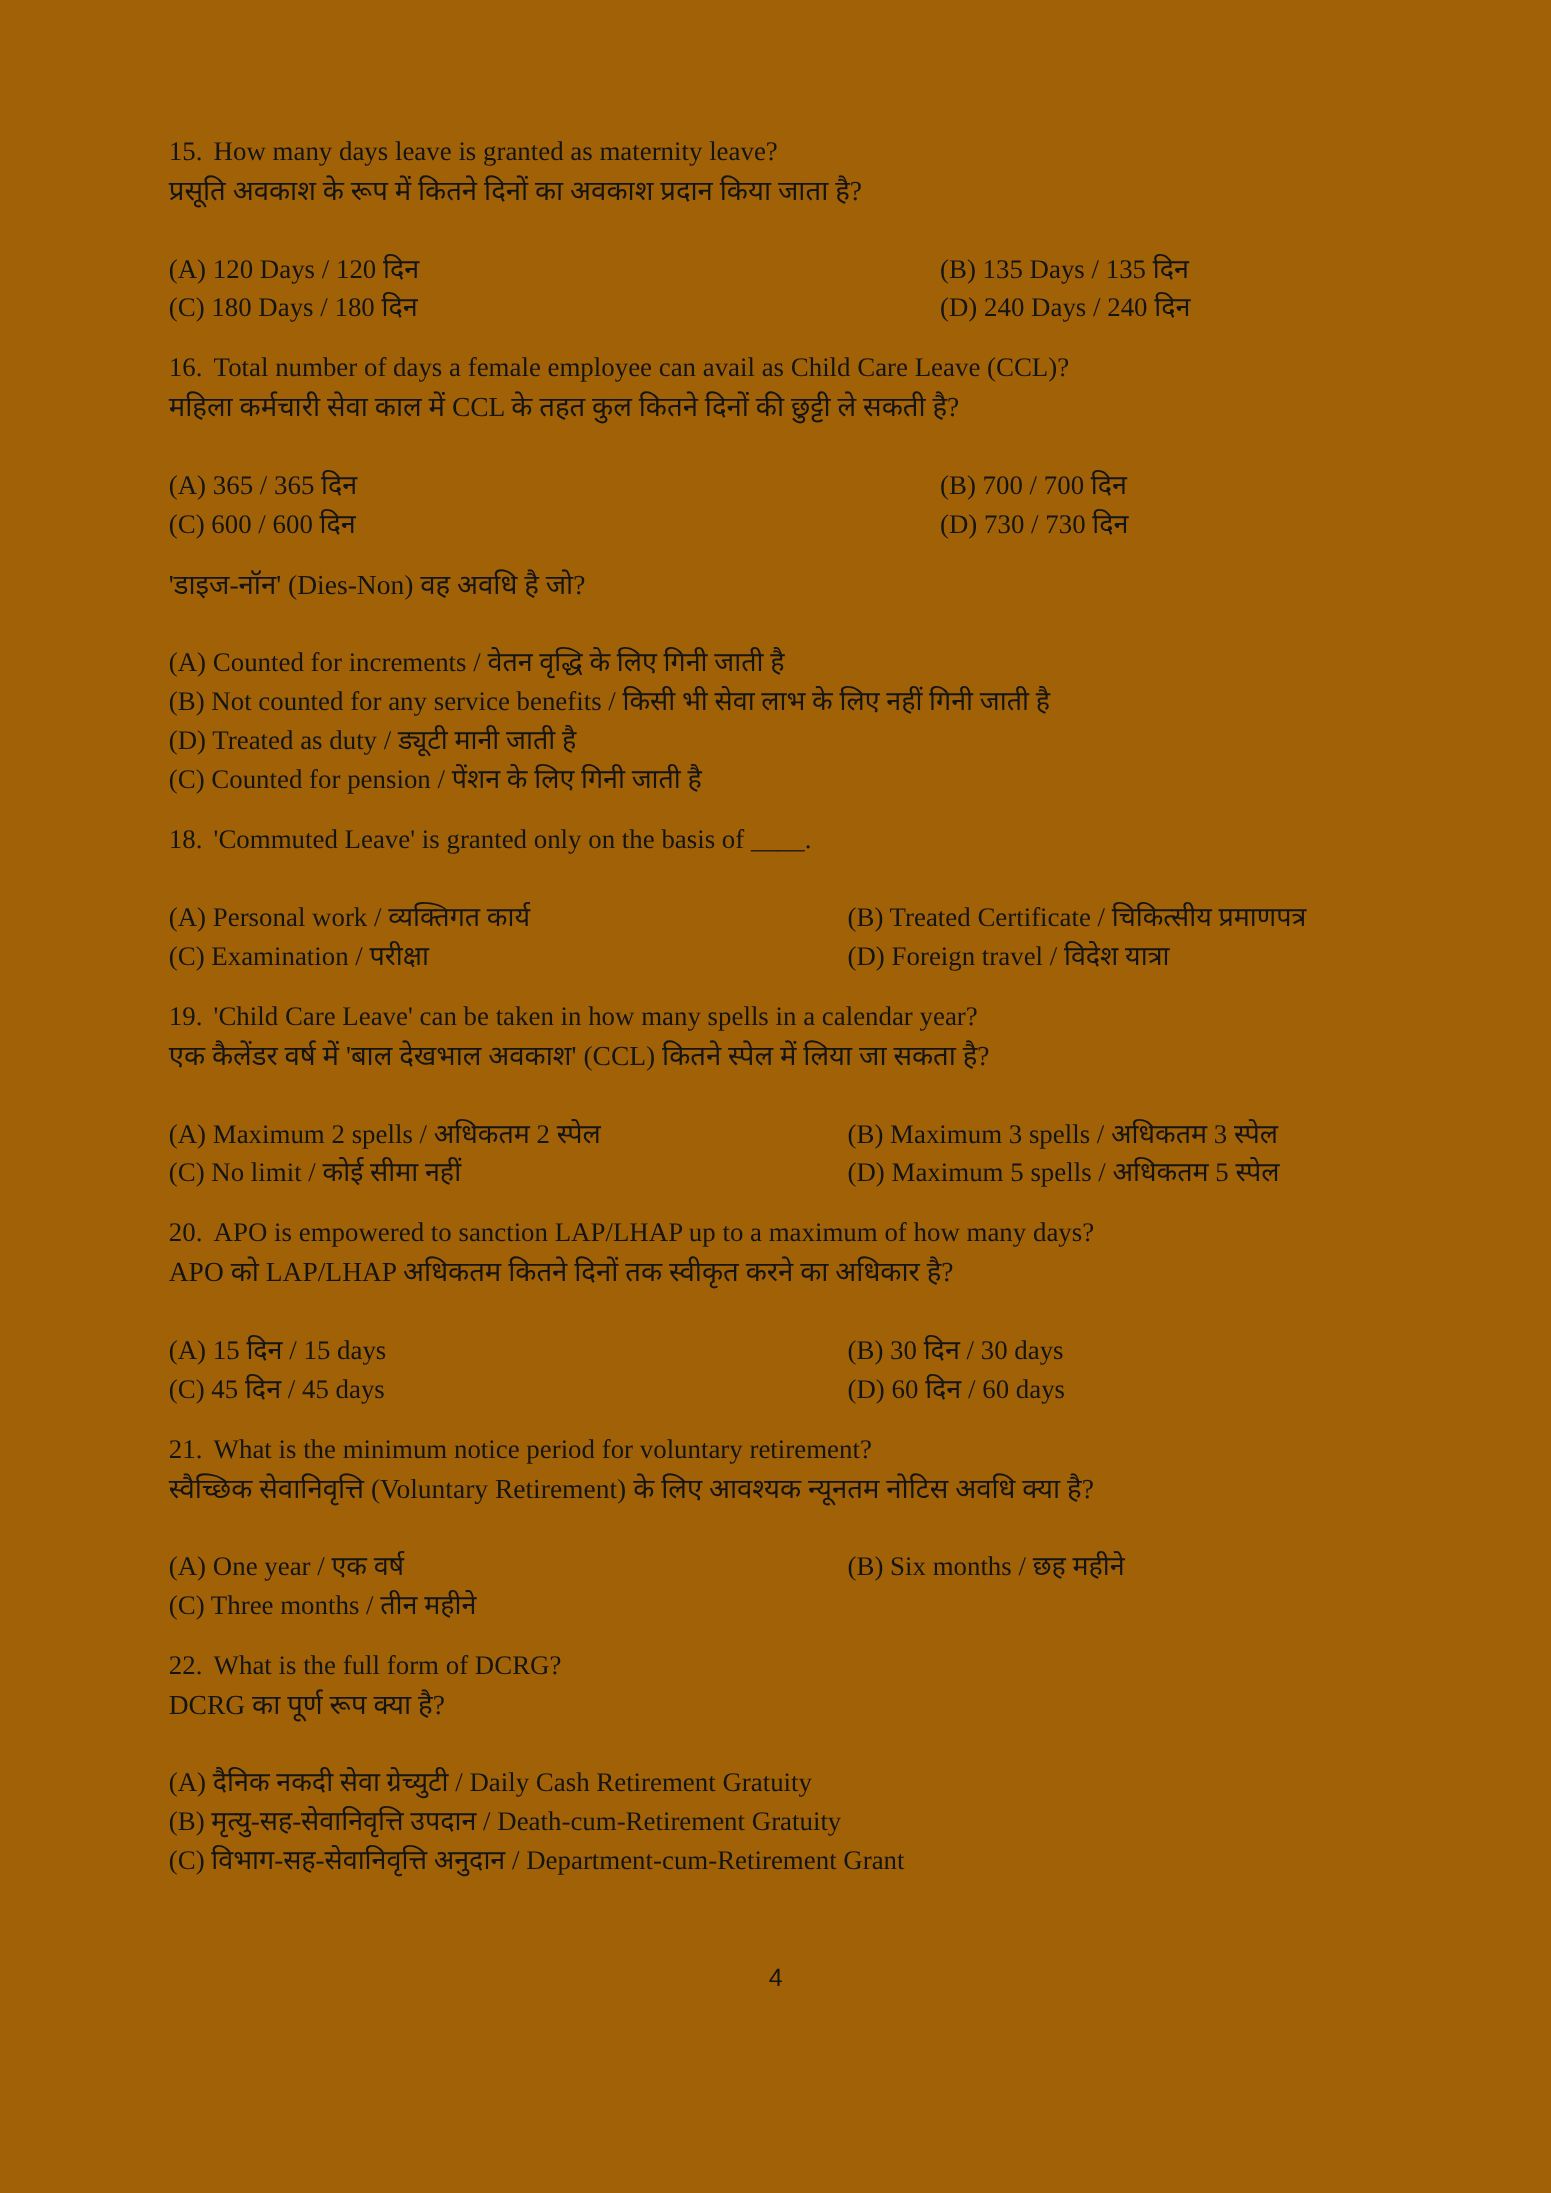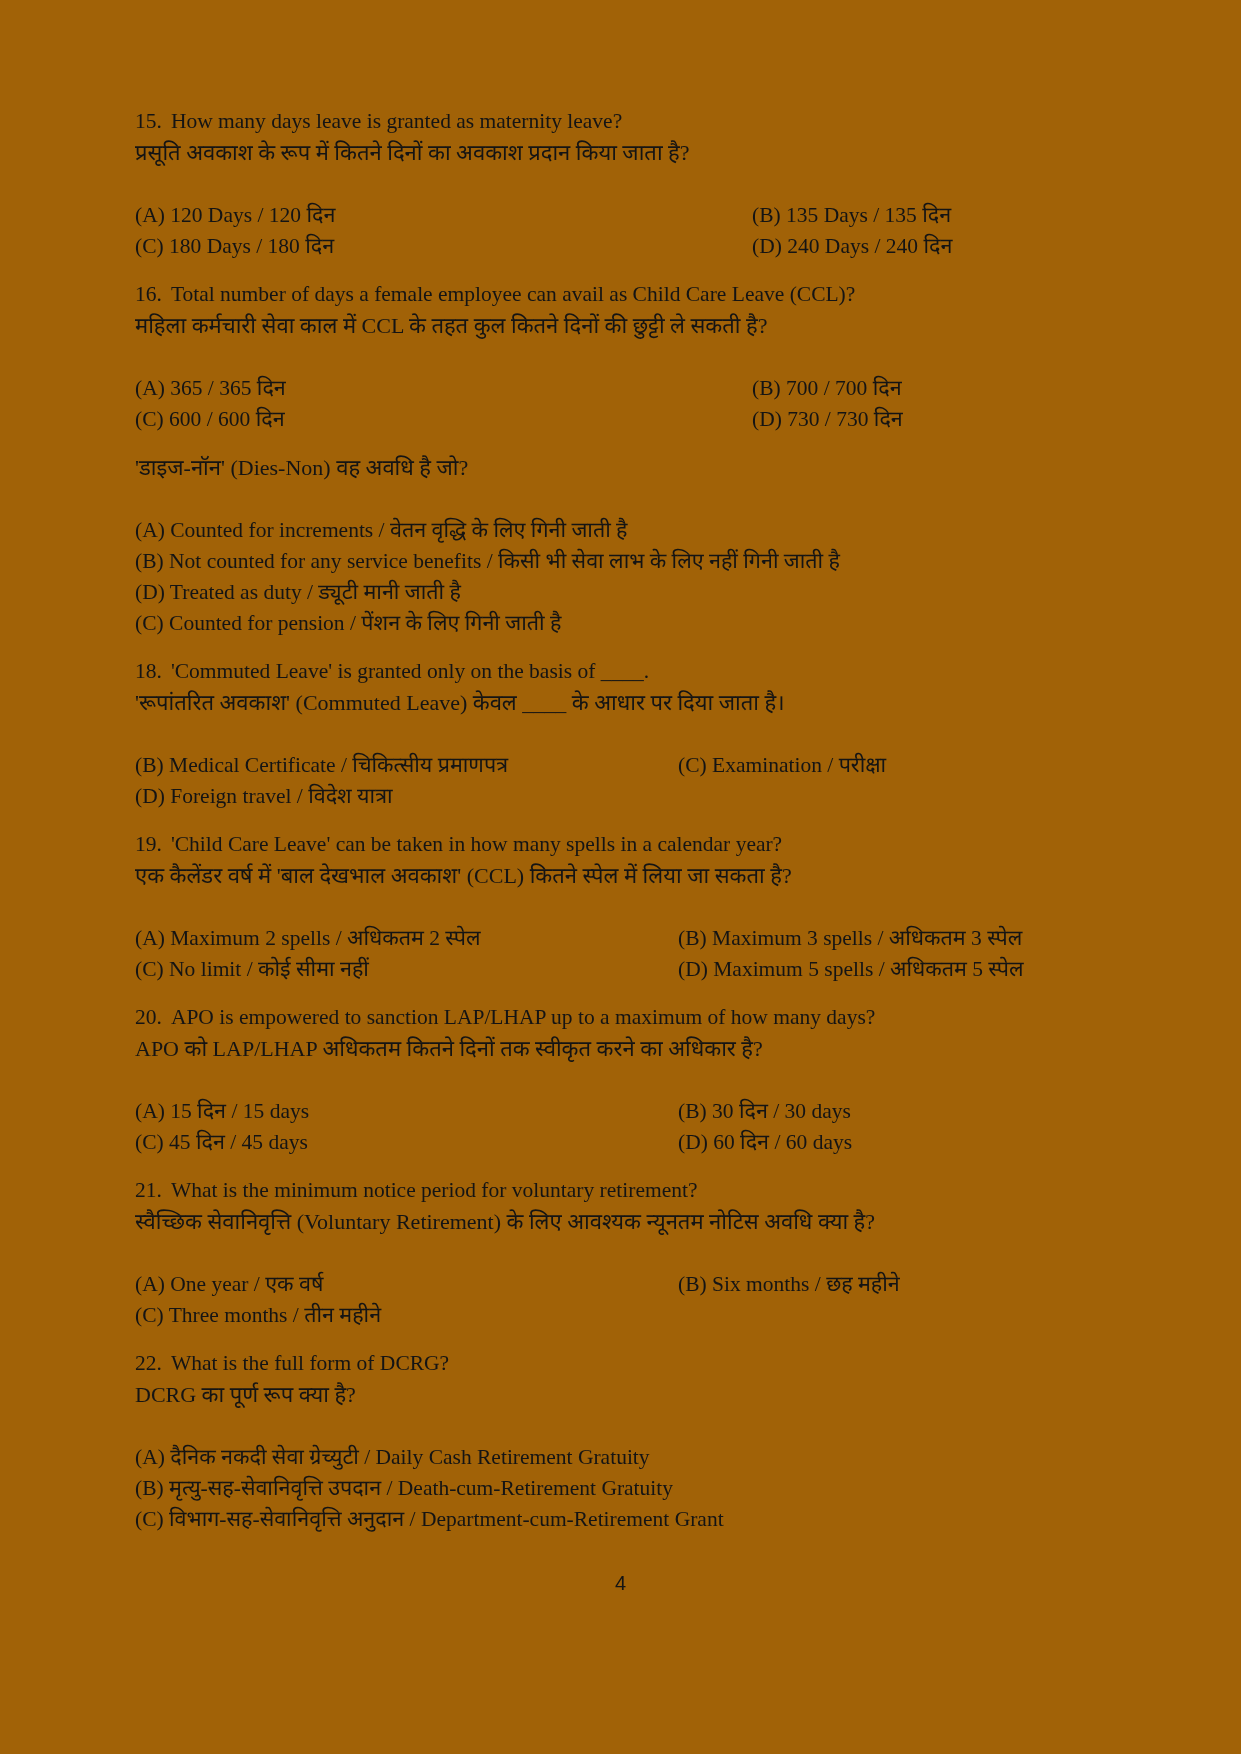--- a/index.html
+++ b/index.html
@@ -79,23 +79,23 @@
       <div class="opts opt-stack">
         <div class="opt"><span>(A)</span> <span>Counted for increments / वेतन वृद्धि के लिए गिनी जाती है</span></div>
         <div class="opt"><span>(B)</span> <span>Not counted for any service benefits / किसी भी सेवा लाभ के लिए नहीं गिनी जाती है</span></div>
         <div class="opt"><span>(D)</span> <span>Treated as duty / ड्यूटी मानी जाती है</span></div>
         <div class="opt"><span>(C)</span> <span>Counted for pension / पेंशन के लिए गिनी जाती है</span></div>
       </div>
     </div>
 
     <div class="qblock">
       <div class="qline"><span class="qnum">18.</span><span>'Commuted Leave' is granted only on the basis of ____.</span></div>
-      <div class="qline hi">'रूपांतरित अवकाश' (Commuted Leave) केवल ____ के आधार पर दिया जाता है।</div>
       <div class="opts opt-grid near">
-        <div class="opt"><span>(B)</span> <span>Medical Certificate / चिकित्सीय प्रमाणपत्र</span></div>
+        <div class="opt"><span>(A)</span> <span>Personal work / व्यक्तिगत कार्य</span></div>
+        <div class="opt"><span>(B)</span> <span>Treated Certificate / चिकित्सीय प्रमाणपत्र</span></div>
         <div class="opt"><span>(C)</span> <span>Examination / परीक्षा</span></div>
         <div class="opt"><span>(D)</span> <span>Foreign travel / विदेश यात्रा</span></div>
       </div>
     </div>
 
     <div class="qblock">
       <div class="qline"><span class="qnum">19.</span><span>'Child Care Leave' can be taken in how many spells in a calendar year?</span></div>
       <div class="qline hi">एक कैलेंडर वर्ष में 'बाल देखभाल अवकाश' (CCL) कितने स्पेल में लिया जा सकता है?</div>
       <div class="opts opt-grid near">
         <div class="opt"><span>(A)</span> <span>Maximum 2 spells / अधिकतम 2 स्पेल</span></div>

